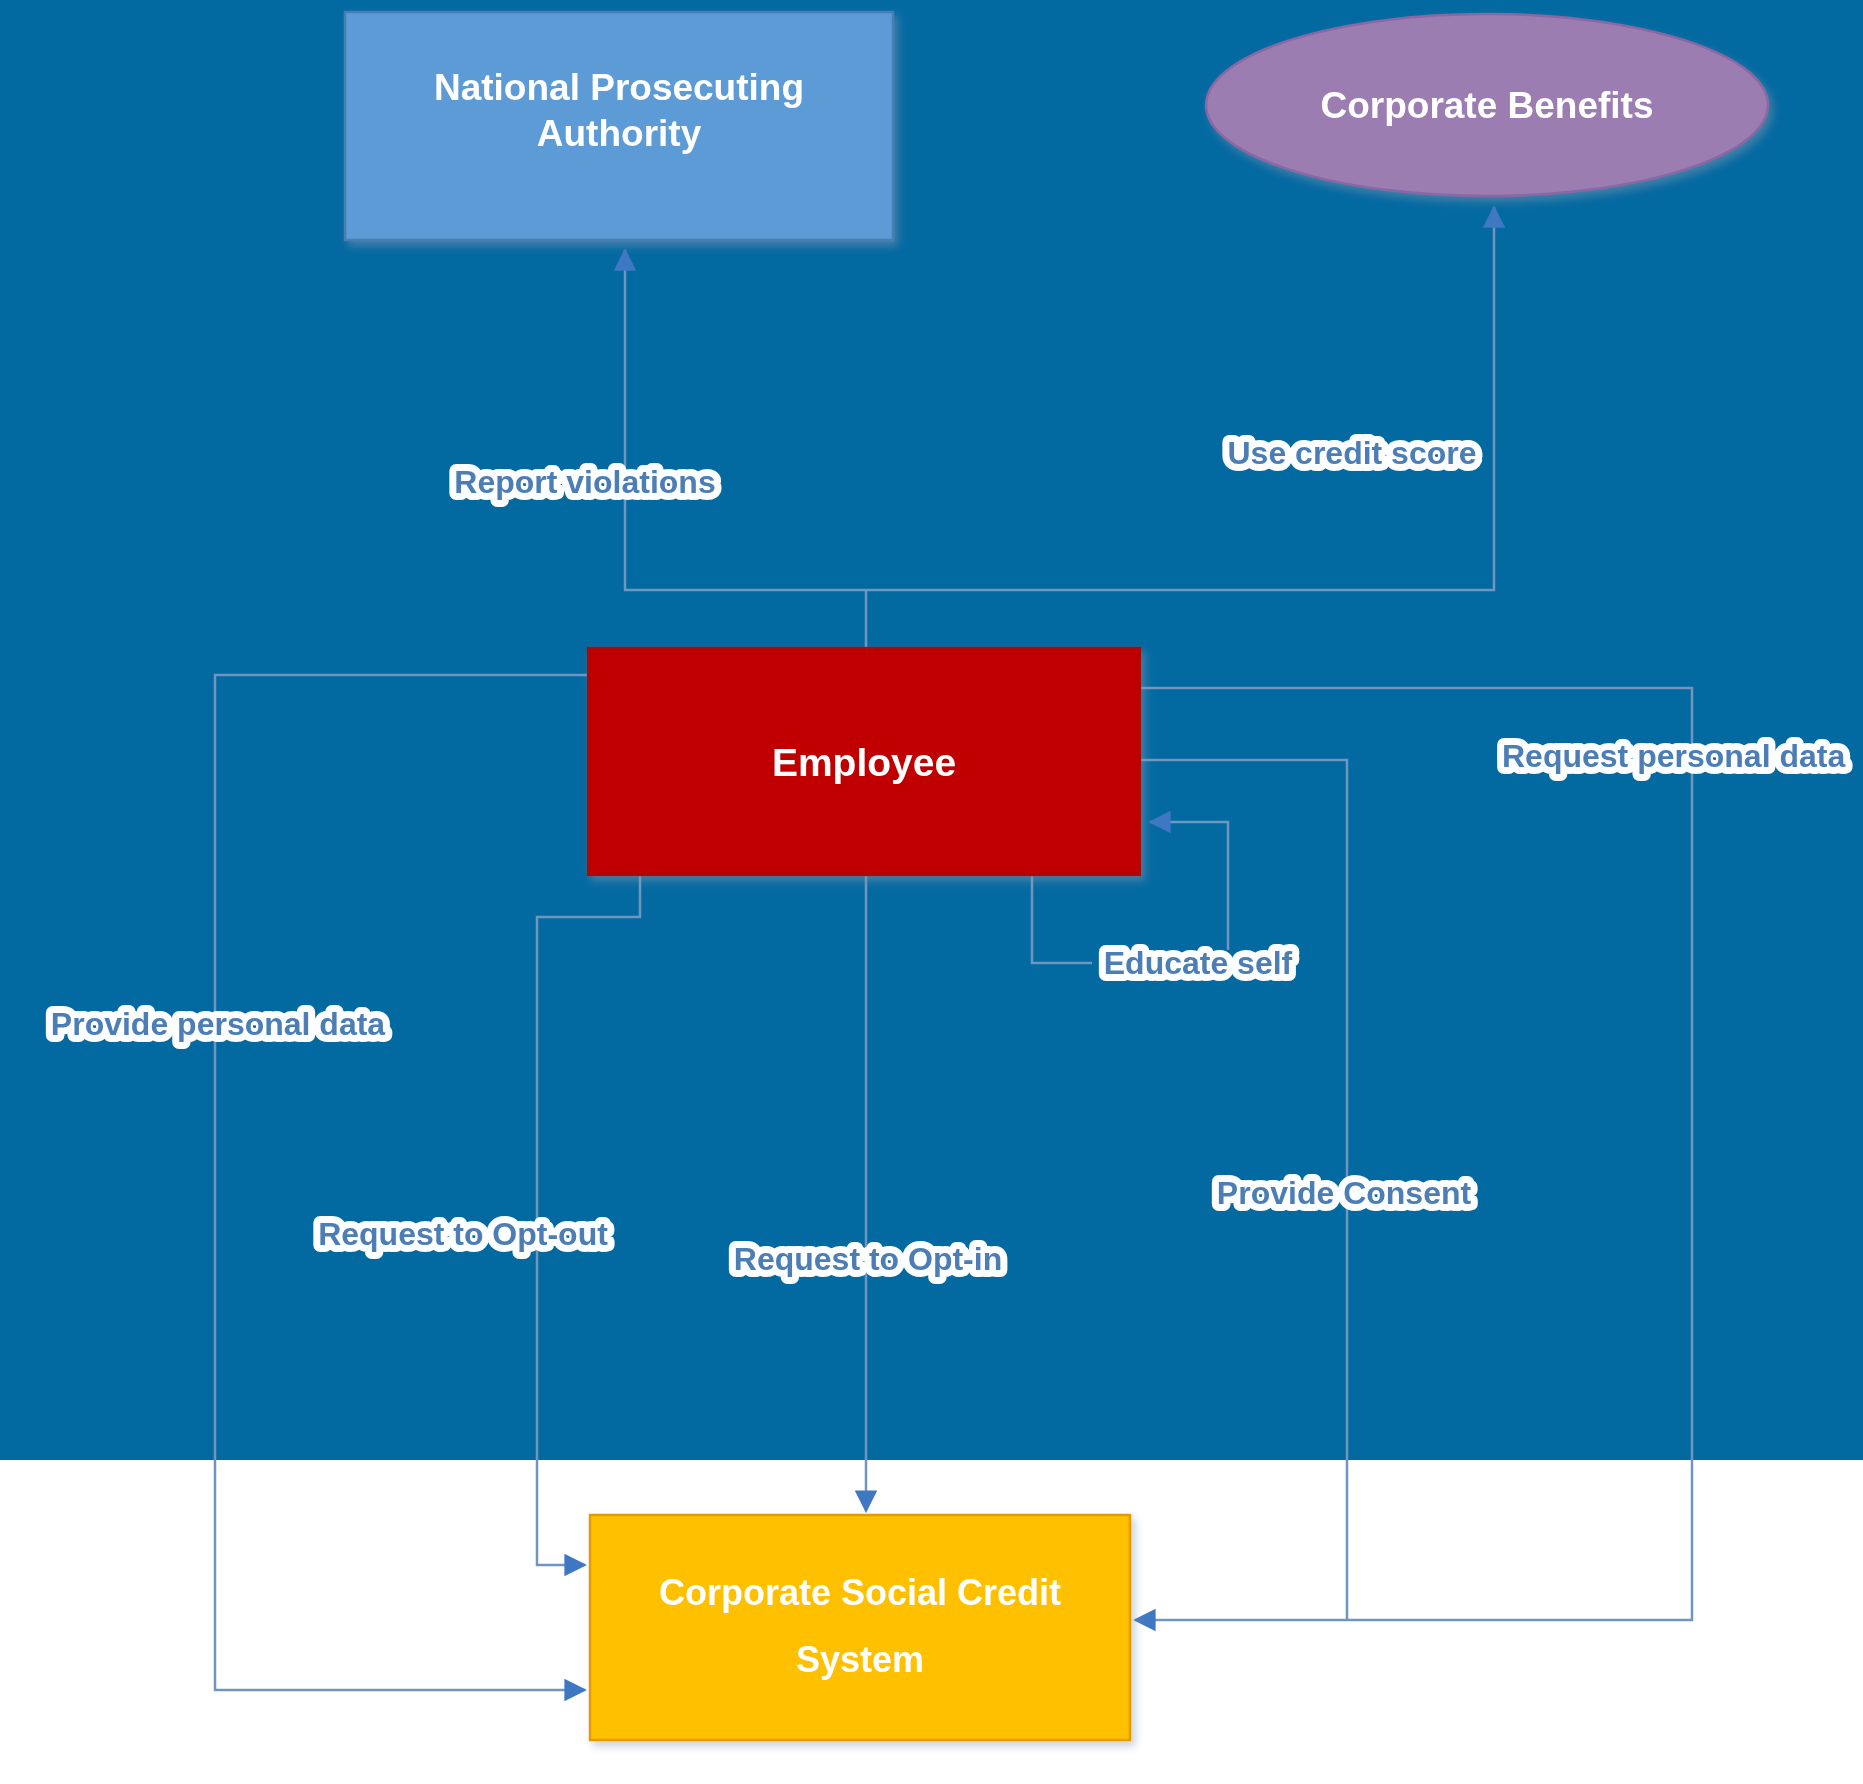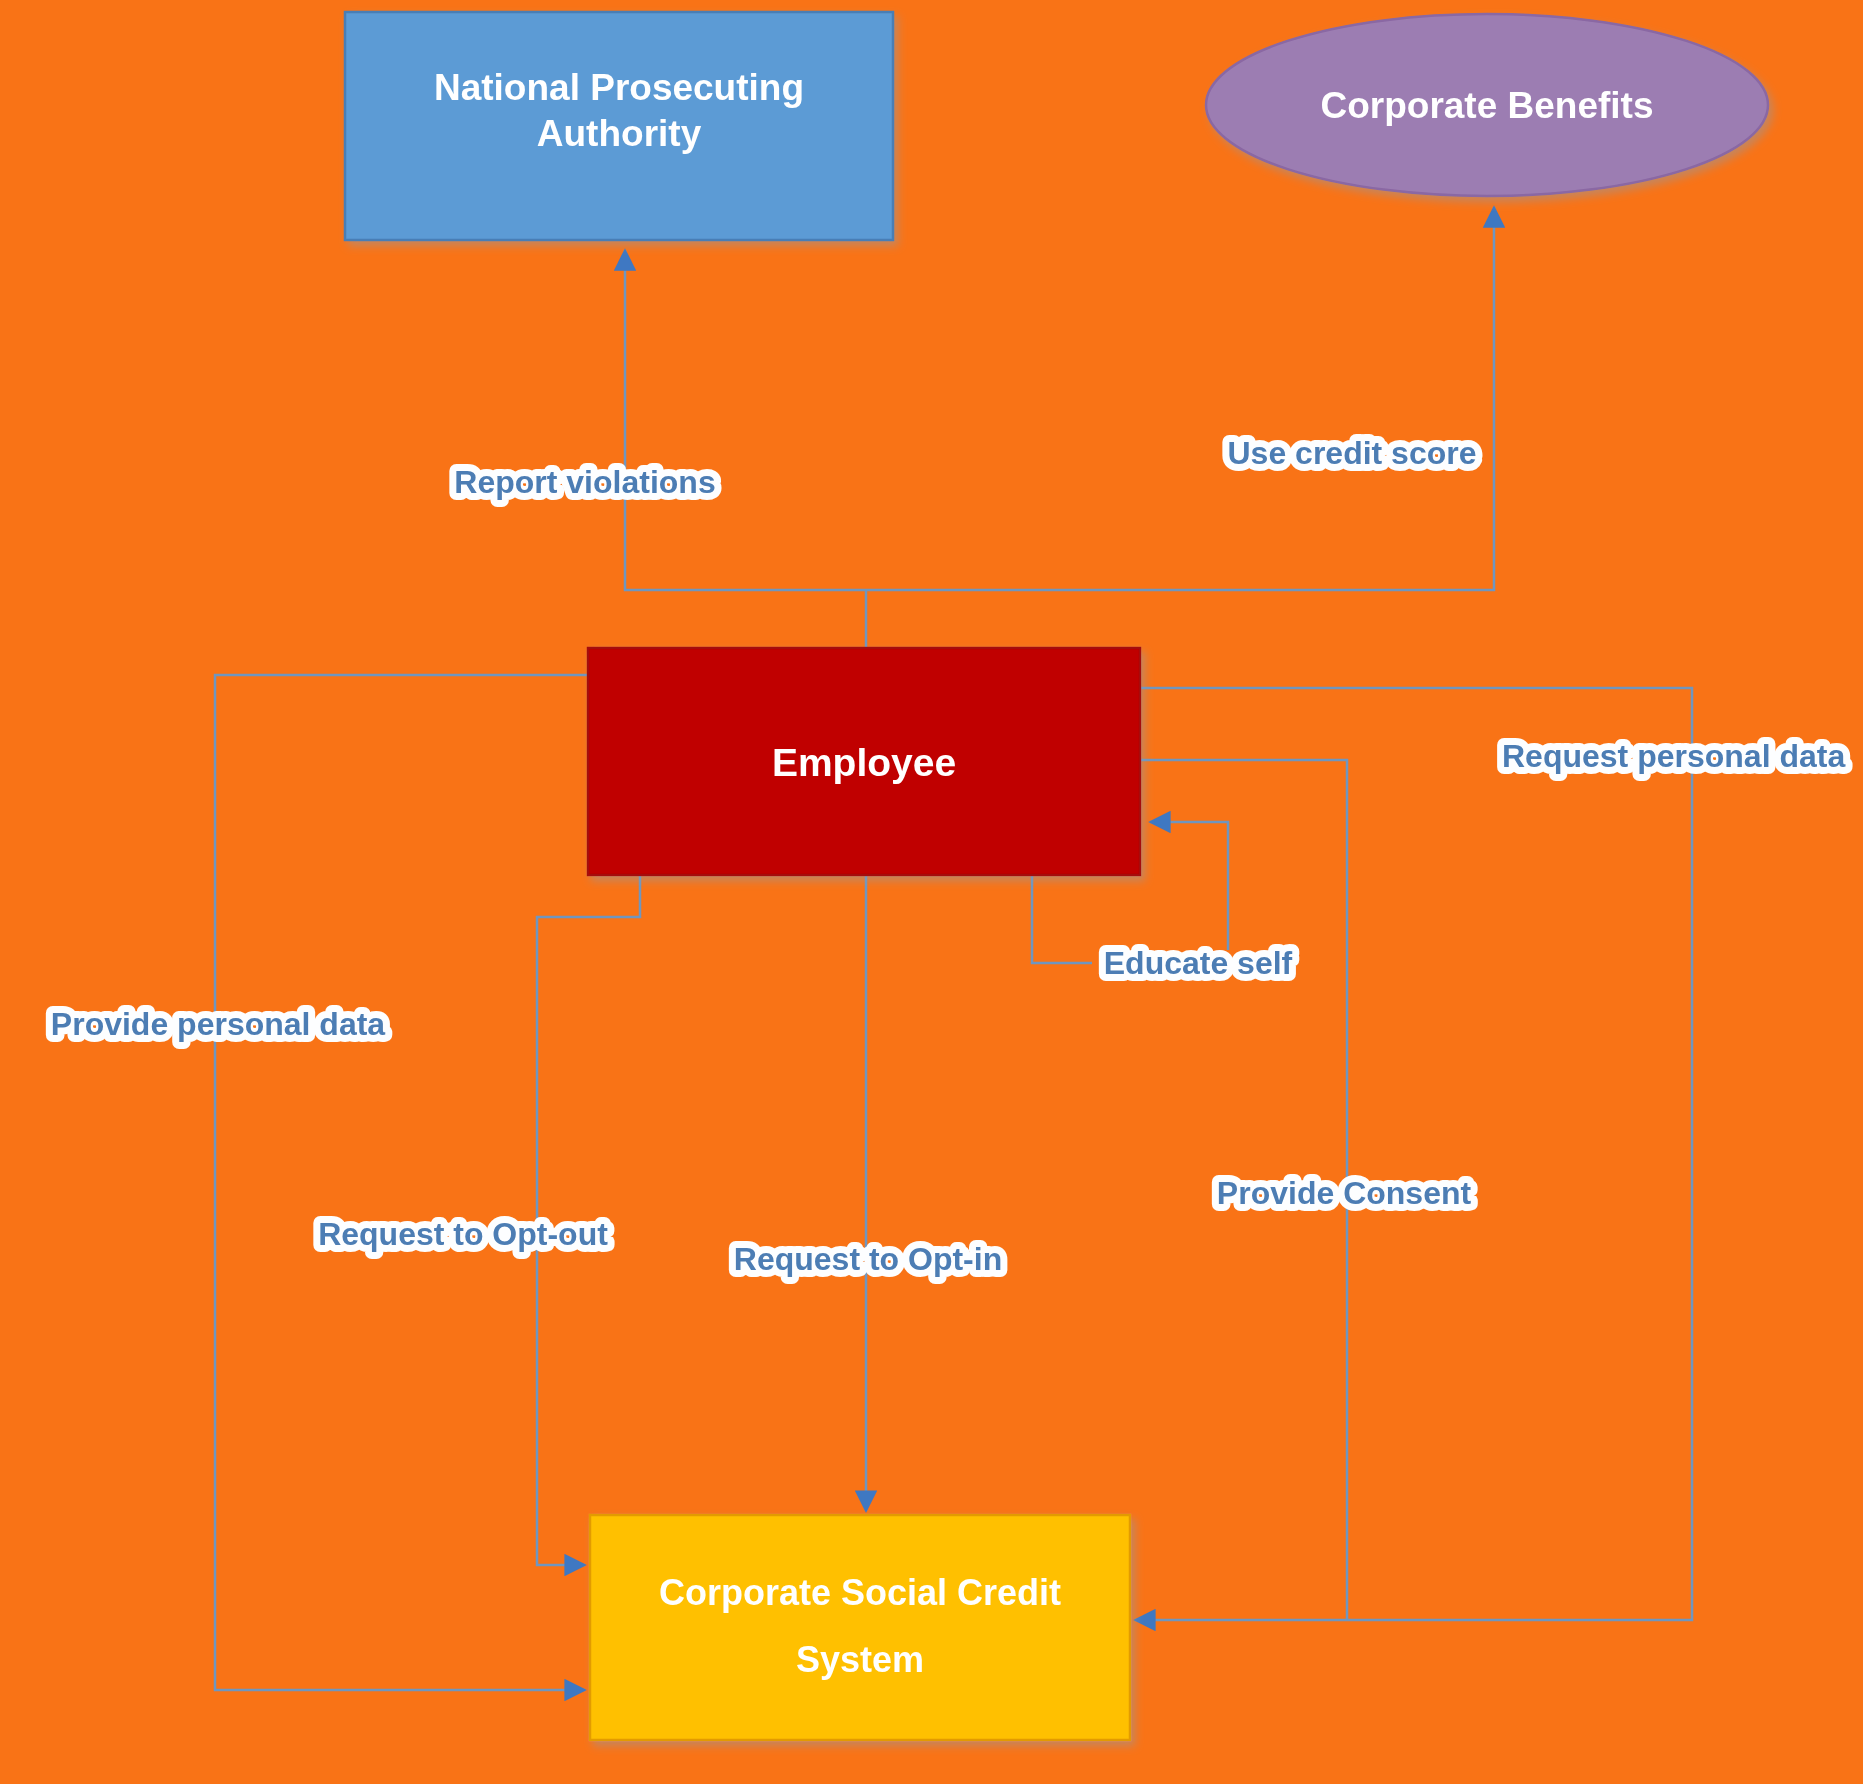--- a/index.html
+++ b/index.html
@@ -7,22 +7,22 @@
     padding: 0;
     background: #ffffff;
     width: 1863px;
     height: 1784px;
     overflow: hidden;
     font-family: "Liberation Sans", sans-serif;
   }
   #canvas {
     position: relative;
     width: 1863px;
-    height: 1784px;
-    background: #f97316;
+    height: 1460px;
+    background: #0369a1;
   }
   svg { display: block; }
   .connector {
     fill: none;
     stroke: #7096BF;
     stroke-width: 2.5;
   }
   .shape-rect, .shape-ellipse {
     stroke-width: 2.5;
   }

